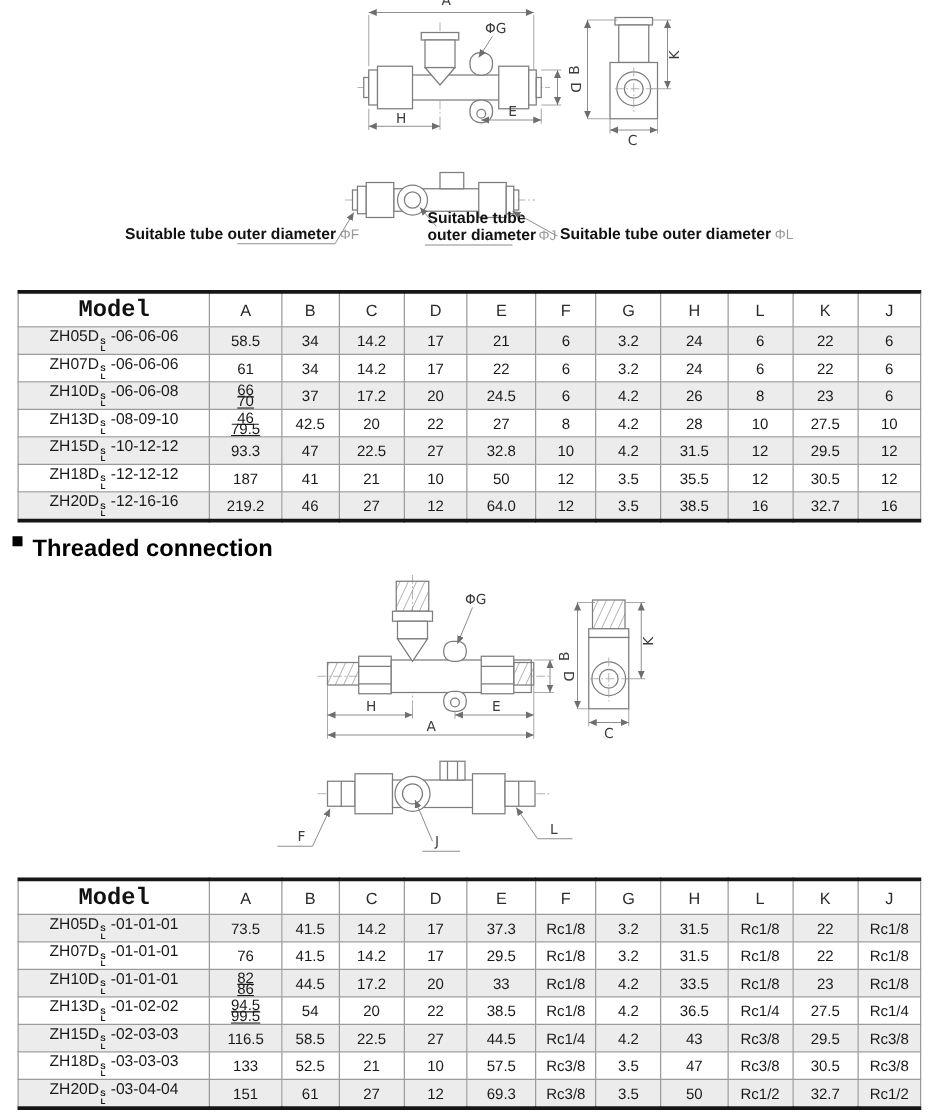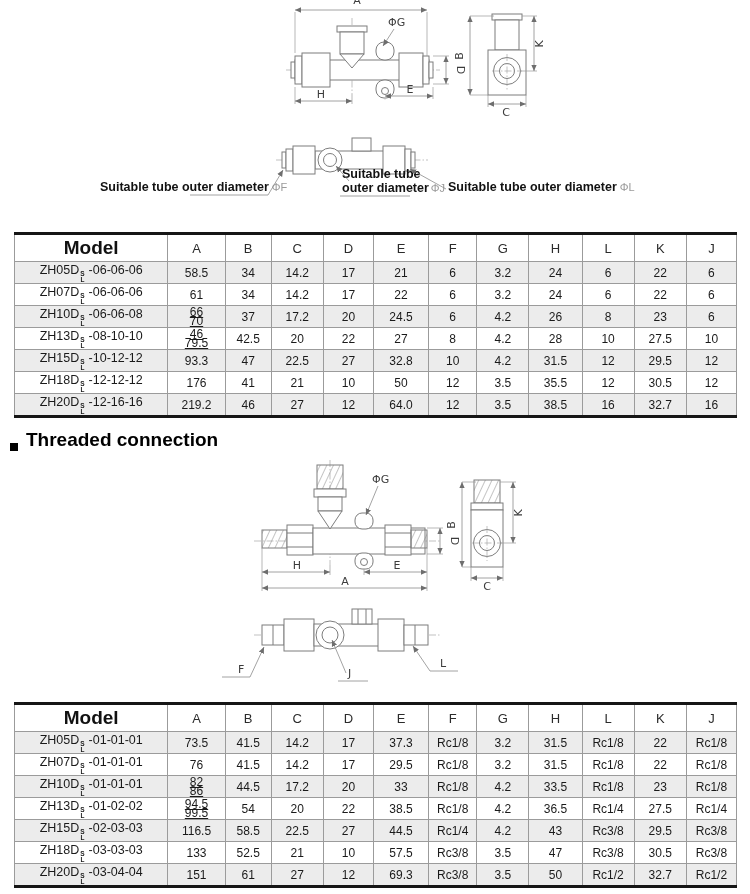--- a/index.html
+++ b/index.html
@@ -14,33 +14,33 @@
   .ln{fill:none;stroke:#7d7d7d;stroke-width:1;}
   .hatched{stroke:#7d7d7d;stroke-width:1;}
   .cl{fill:none;stroke:#a8a8a8;stroke-width:0.7;stroke-dasharray:7 2 1.5 2;}
   .dimln{fill:none;stroke:#8c8c8c;stroke-width:0.8;}
   .ext{fill:none;stroke:#9a9a9a;stroke-width:0.7;}
   .dim{font-family:"DejaVu Sans",sans-serif;font-size:11px;fill:#3c3c3c;}
   .lbl{font-family:"Liberation Sans",sans-serif;font-size:12.5px;font-weight:700;fill:#121212;}
   .phi{font-family:"Liberation Sans",sans-serif;font-size:11px;font-weight:400;fill:#9a9a9a;}
 
   
-  .section-heading{position:absolute;top:429px;left:10px;display:flex;align-items:flex-end;gap:8px;}
+  .section-heading{position:absolute;top:429px;left:10px;display:flex;align-items:flex-start;gap:8px;}
   .section-heading .bullet{width:8px;height:8px;background:#000;flex:0 0 auto;}
   .section-heading .txt{font-size:19px;font-weight:700;color:#000;}
 
   
   table.spec{position:absolute;left:14px;width:723px;border-collapse:collapse;table-layout:fixed;
              border-top:3px solid #161616;border-bottom:3px solid #161616;}
   #table1{top:232px;}
   #table2{top:702px;}
   table.spec th,table.spec td{border:1px solid #9b9b9b;text-align:center;vertical-align:middle;
              padding:0;color:#1a1a1a;overflow:hidden;}
   table.spec th{height:26px;font-size:13px;font-weight:400;color:#2b2b2b;}
-  table.spec th.model-h{font-size:19px;font-weight:700;color:#111;}
+  table.spec th.model-h{font-size:19px;font-weight:700;color:#111;font-family:Liberation Mono, monospace;}
   table.spec td{height:21px;font-size:12px;}
   table.spec td.model{font-size:12.5px;}
   tr.shade td{background:#ececec;}
   td.dbl{white-space:pre-line;font-size:8.5px;line-height:8.5px;text-decoration:underline;}
   .sl{display:inline-flex;flex-direction:column;font-size:6.5px;line-height:6px;font-weight:700;
       vertical-align:-2px;margin:0 2px 0 1px;}
   .code{margin-left:2px;}
 </style>
 </head>
 <body>
@@ -228,21 +228,21 @@
           <td>4.2</td>
           <td>26</td>
           <td>8</td>
           <td>23</td>
           <td>6</td>
         </tr>
       <tr>
           <td class="model"><span>ZH13D</span><span class="sl">
               <span>S</span>
               <span>L</span>
-            </span><span class="code">-08-10-10</span></td>
+            </span><span class="code">-08-09-10</span></td>
           <td class="dbl">46
 79.5</td>
           <td>42.5</td>
           <td>20</td>
           <td>22</td>
           <td>27</td>
           <td>8</td>
           <td>4.2</td>
           <td>28</td>
           <td>10</td>
@@ -264,21 +264,21 @@
           <td>31.5</td>
           <td>12</td>
           <td>29.5</td>
           <td>12</td>
         </tr>
       <tr>
           <td class="model"><span>ZH18D</span><span class="sl">
               <span>S</span>
               <span>L</span>
             </span><span class="code">-12-12-12</span></td>
-          <td>176</td>
+          <td>187</td>
           <td>41</td>
           <td>21</td>
           <td>10</td>
           <td>50</td>
           <td>12</td>
           <td>3.5</td>
           <td>35.5</td>
           <td>12</td>
           <td>30.5</td>
           <td>12</td>

